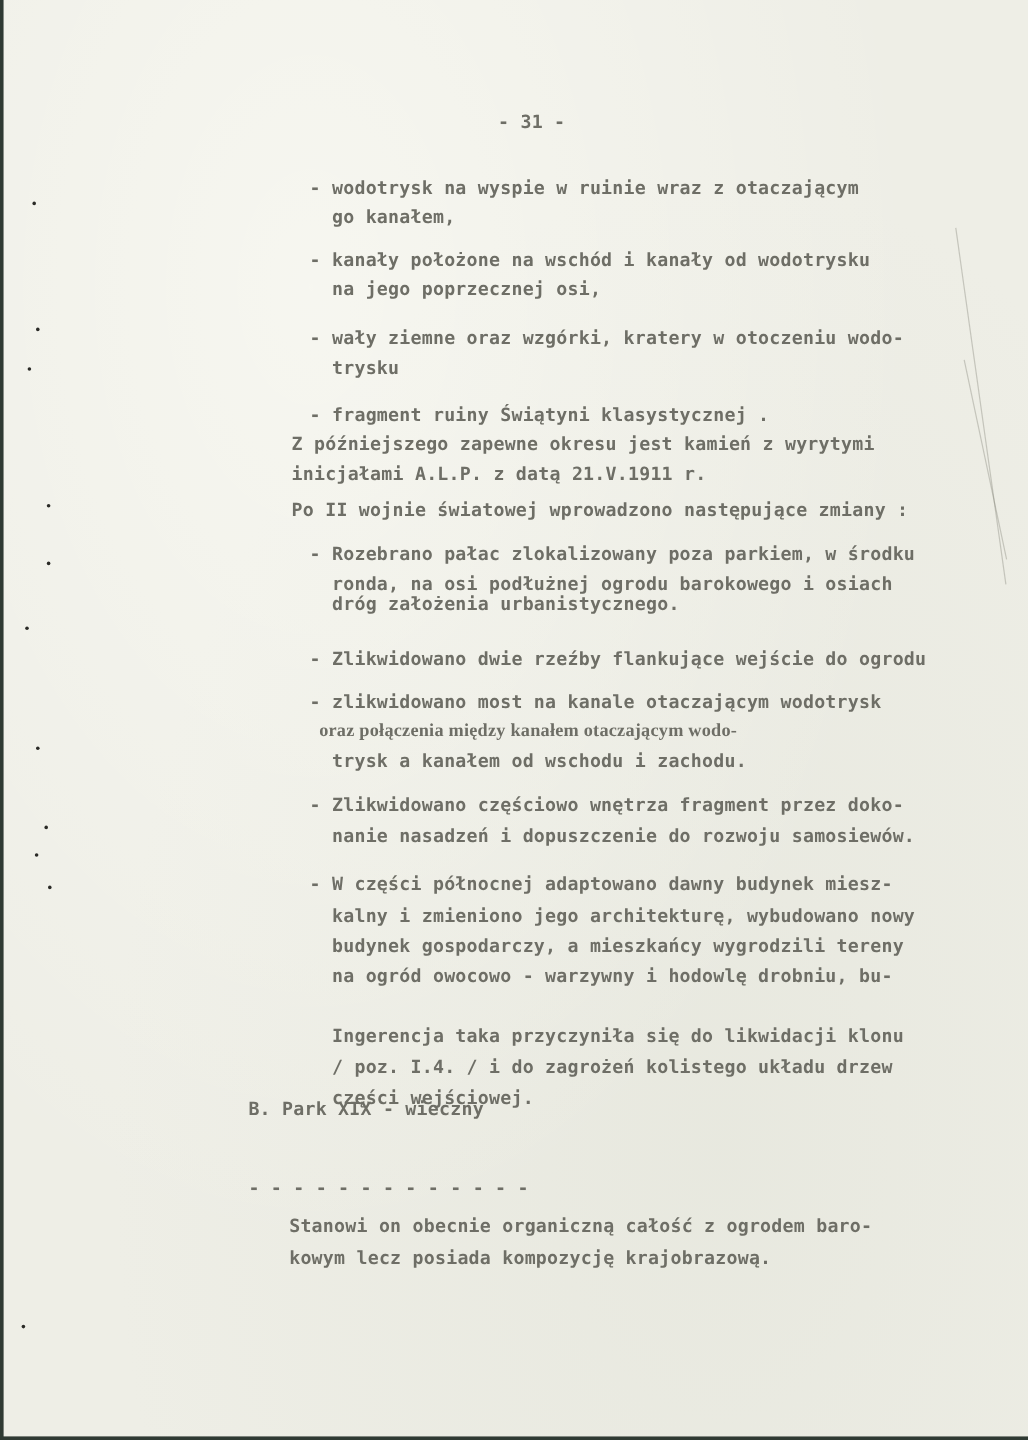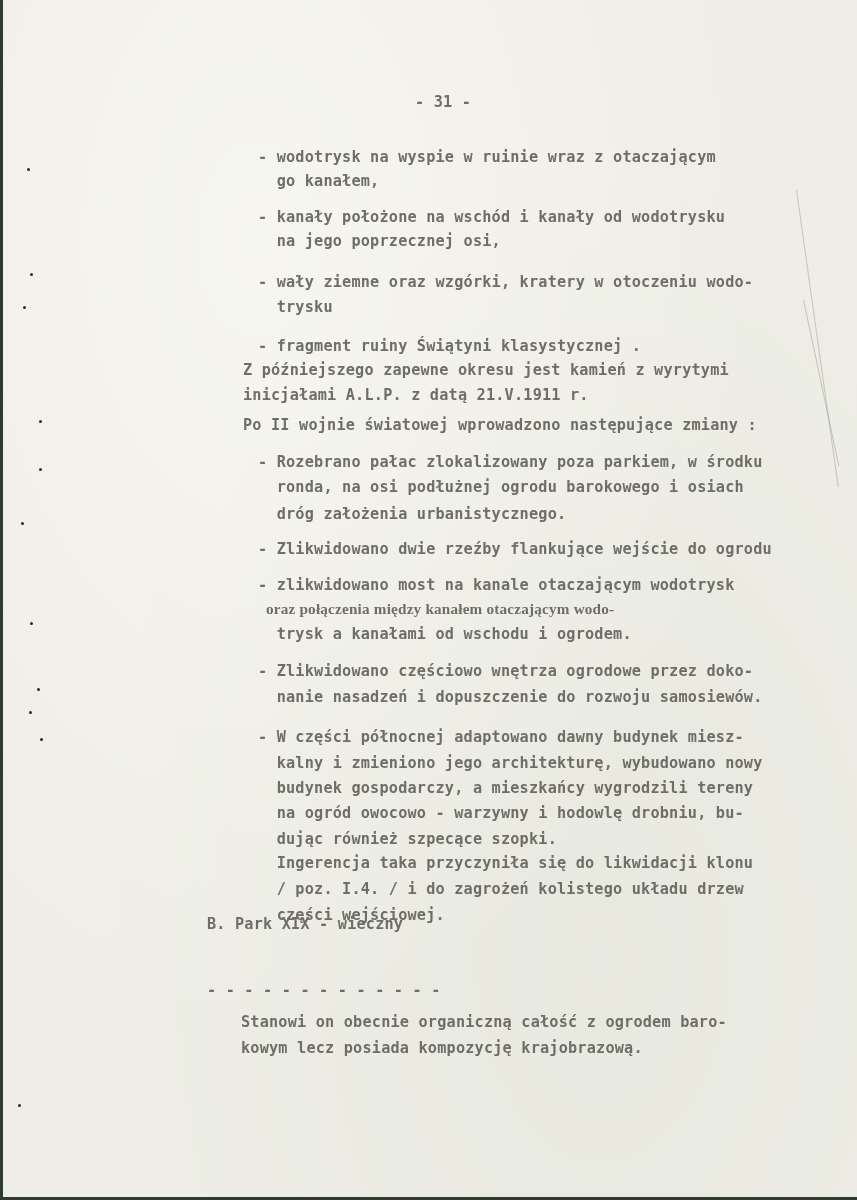--- a/index.html
+++ b/index.html
@@ -48,32 +48,31 @@
   <div class="line" style="left:255px;top:207px;">- kanały położone na wschód i kanały od wodotrysku</div>
   <div class="line" style="left:255px;top:231px;">  na jego poprzecznej osi,</div>
   <div class="line" style="left:255px;top:272px;">- wały ziemne oraz wzgórki, kratery w otoczeniu wodo-</div>
   <div class="line" style="left:255px;top:297px;">  trysku</div>
   <div class="line" style="left:255px;top:336px;">- fragment ruiny Świątyni klasystycznej .</div>
   <div class="line" style="left:240px;top:360px;">Z późniejszego zapewne okresu jest kamień z wyrytymi</div>
   <div class="line" style="left:240px;top:385px;">inicjałami A.L.P. z datą 21.V.1911 r.</div>
   <div class="line" style="left:240px;top:415px;">Po II wojnie światowej wprowadzono następujące zmiany :</div>
   <div class="line" style="left:255px;top:452px;">- Rozebrano pałac zlokalizowany poza parkiem, w środku</div>
   <div class="line" style="left:255px;top:477px;">  ronda, na osi podłużnej ogrodu barokowego i osiach</div>
-  <div class="line" style="left:255px;top:504px;text-align:right;">  dróg założenia urbanistycznego.</div>
+  <div class="line" style="left:255px;top:493px;text-align:right;">  dróg założenia urbanistycznego.</div>
   <div class="line" style="left:255px;top:539px;">- Zlikwidowano dwie rzeźby flankujące wejście do ogrodu</div>
   <div class="line" style="left:255px;top:575px;">- zlikwidowano most na kanale otaczającym wodotrysk</div>
   <div class="line" style="left:255px;top:599px;font-family:Liberation Serif, serif;">  oraz połączenia między kanałem otaczającym wodo-</div>
-  <div class="line" style="left:255px;top:624px;">  trysk a kanałami od wschodu i ogrodem.</div>
-  <div class="line" style="left:255px;top:661px;">- Zlikwidowano częściowo wnętrza ogrodowe przez doko-</div>
+  <div class="line" style="left:255px;top:624px;">  trysk a kanałem od wschodu i zachodu.</div>
+  <div class="line" style="left:255px;top:661px;">- Zlikwidowano częściowo wnętrza fragment przez doko-</div>
   <div class="line" style="left:255px;top:687px;">  nanie nasadzeń i dopuszczenie do rozwoju samosiewów.</div>
   <div class="line" style="left:255px;top:727px;">- W części północnej adaptowano dawny budynek miesz-</div>
   <div class="line" style="left:255px;top:753px;">  kalny i zmieniono jego architekturę, wybudowano nowy</div>
   <div class="line" style="left:255px;top:778px;">  budynek gospodarczy, a mieszkańcy wygrodzili tereny</div>
   <div class="line" style="left:255px;top:803px;text-align:center;">  na ogród owocowo - warzywny i hodowlę drobniu, bu-</div>
-  <div class="line" style="left:255px;top:829px;">  dując również szpecące szopki.</div>
   <div class="line" style="left:255px;top:853px;">  Ingerencja taka przyczyniła się do likwidacji klonu</div>
   <div class="line" style="left:255px;top:879px;">  / poz. I.4. / i do zagrożeń kolistego układu drzew</div>
   <div class="line" style="left:255px;top:905px;">  części wejściowej.</div>
 
   <div class="line" style="left:204px;top:914px;">B. Park XIX - wieczny</div>
   <div class="line" style="left:204px;top:980px;">- - - - - - - - - - - - -</div>
   <div class="line" style="left:238px;top:1012px;">Stanowi on obecnie organiczną całość z ogrodem baro-</div>
   <div class="line" style="left:238px;top:1038px;">kowym lecz posiada kompozycję krajobrazową.</div>
 
 </div>

